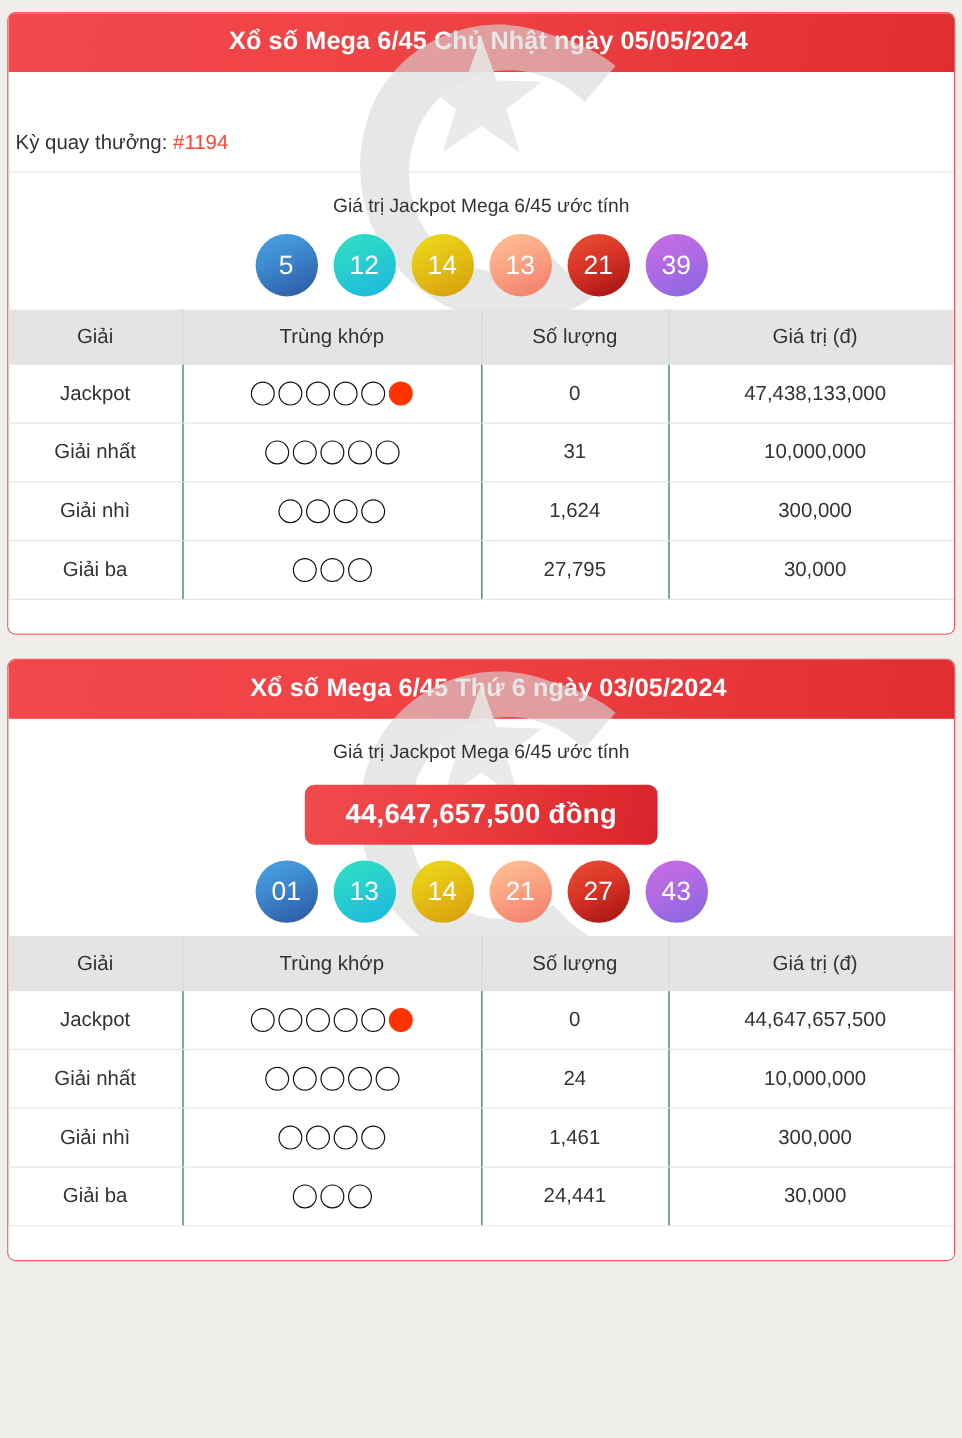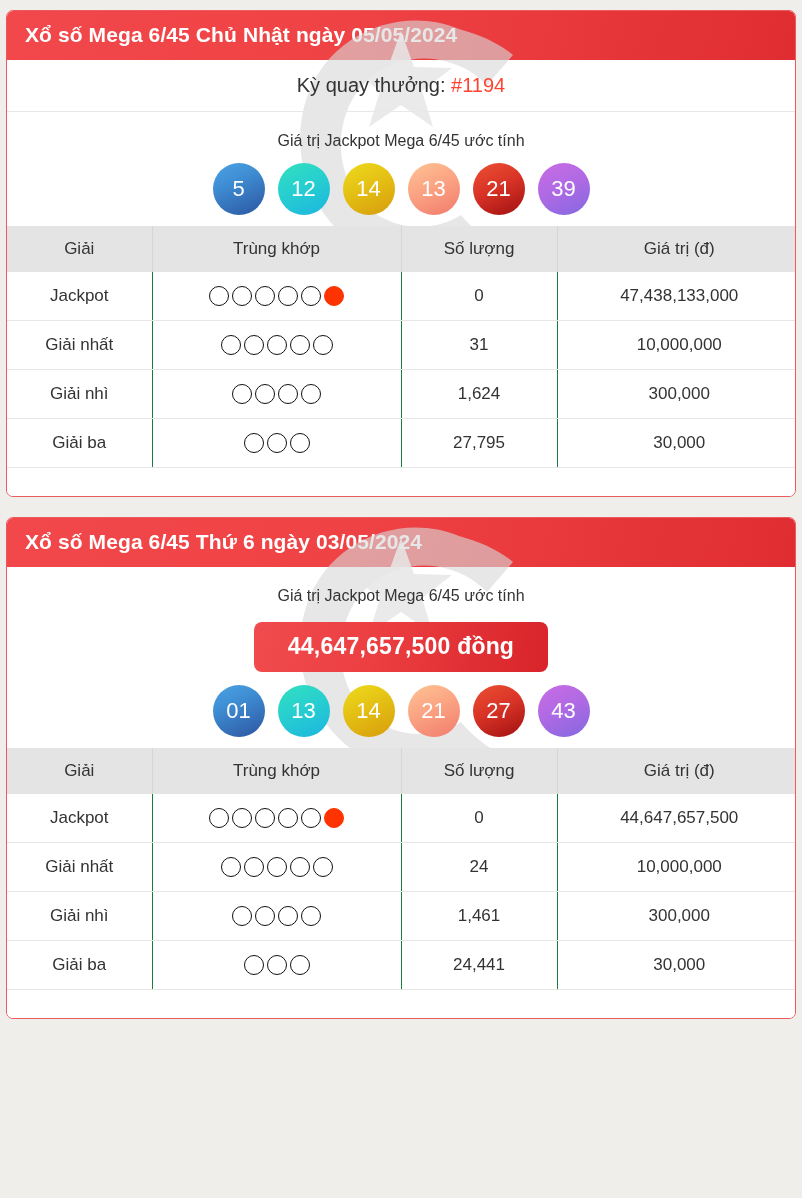--- a/index.html
+++ b/index.html
@@ -25,36 +25,38 @@
     border: 1px solid #ec5a5e;
     border-radius: 7px;
     overflow: hidden;
     flex: 0 0 auto;
   }
 
   
   .card-header {
     background: linear-gradient(100deg, #f2484b 0%, #ef4245 45%, #e02d31 100%);
     color: #ffffff;
+    text-align: center;
     font-size: 21px;
     font-weight: bold;
     letter-spacing: 0.1px;
     padding: 12px 6px 13px 18px;
     line-height: 1.15;
   }
 
   
   .draw-row {
-    text-align: center;
-    font-size: 20px;
+    text-align: left;
+    font-size: 17px;
     color: #333333;
     padding: 14px 6px 14px 6px;
     border-bottom: 1px solid #e8e8e8;
     position: relative;
     z-index: 2;
+    margin-top: 35px;
   }
   .draw-id { color: #ff4433; }
 
   
   .jackpot-block {
     position: relative;
     z-index: 2;
     text-align: center;
     padding-top: 19px;
   }

